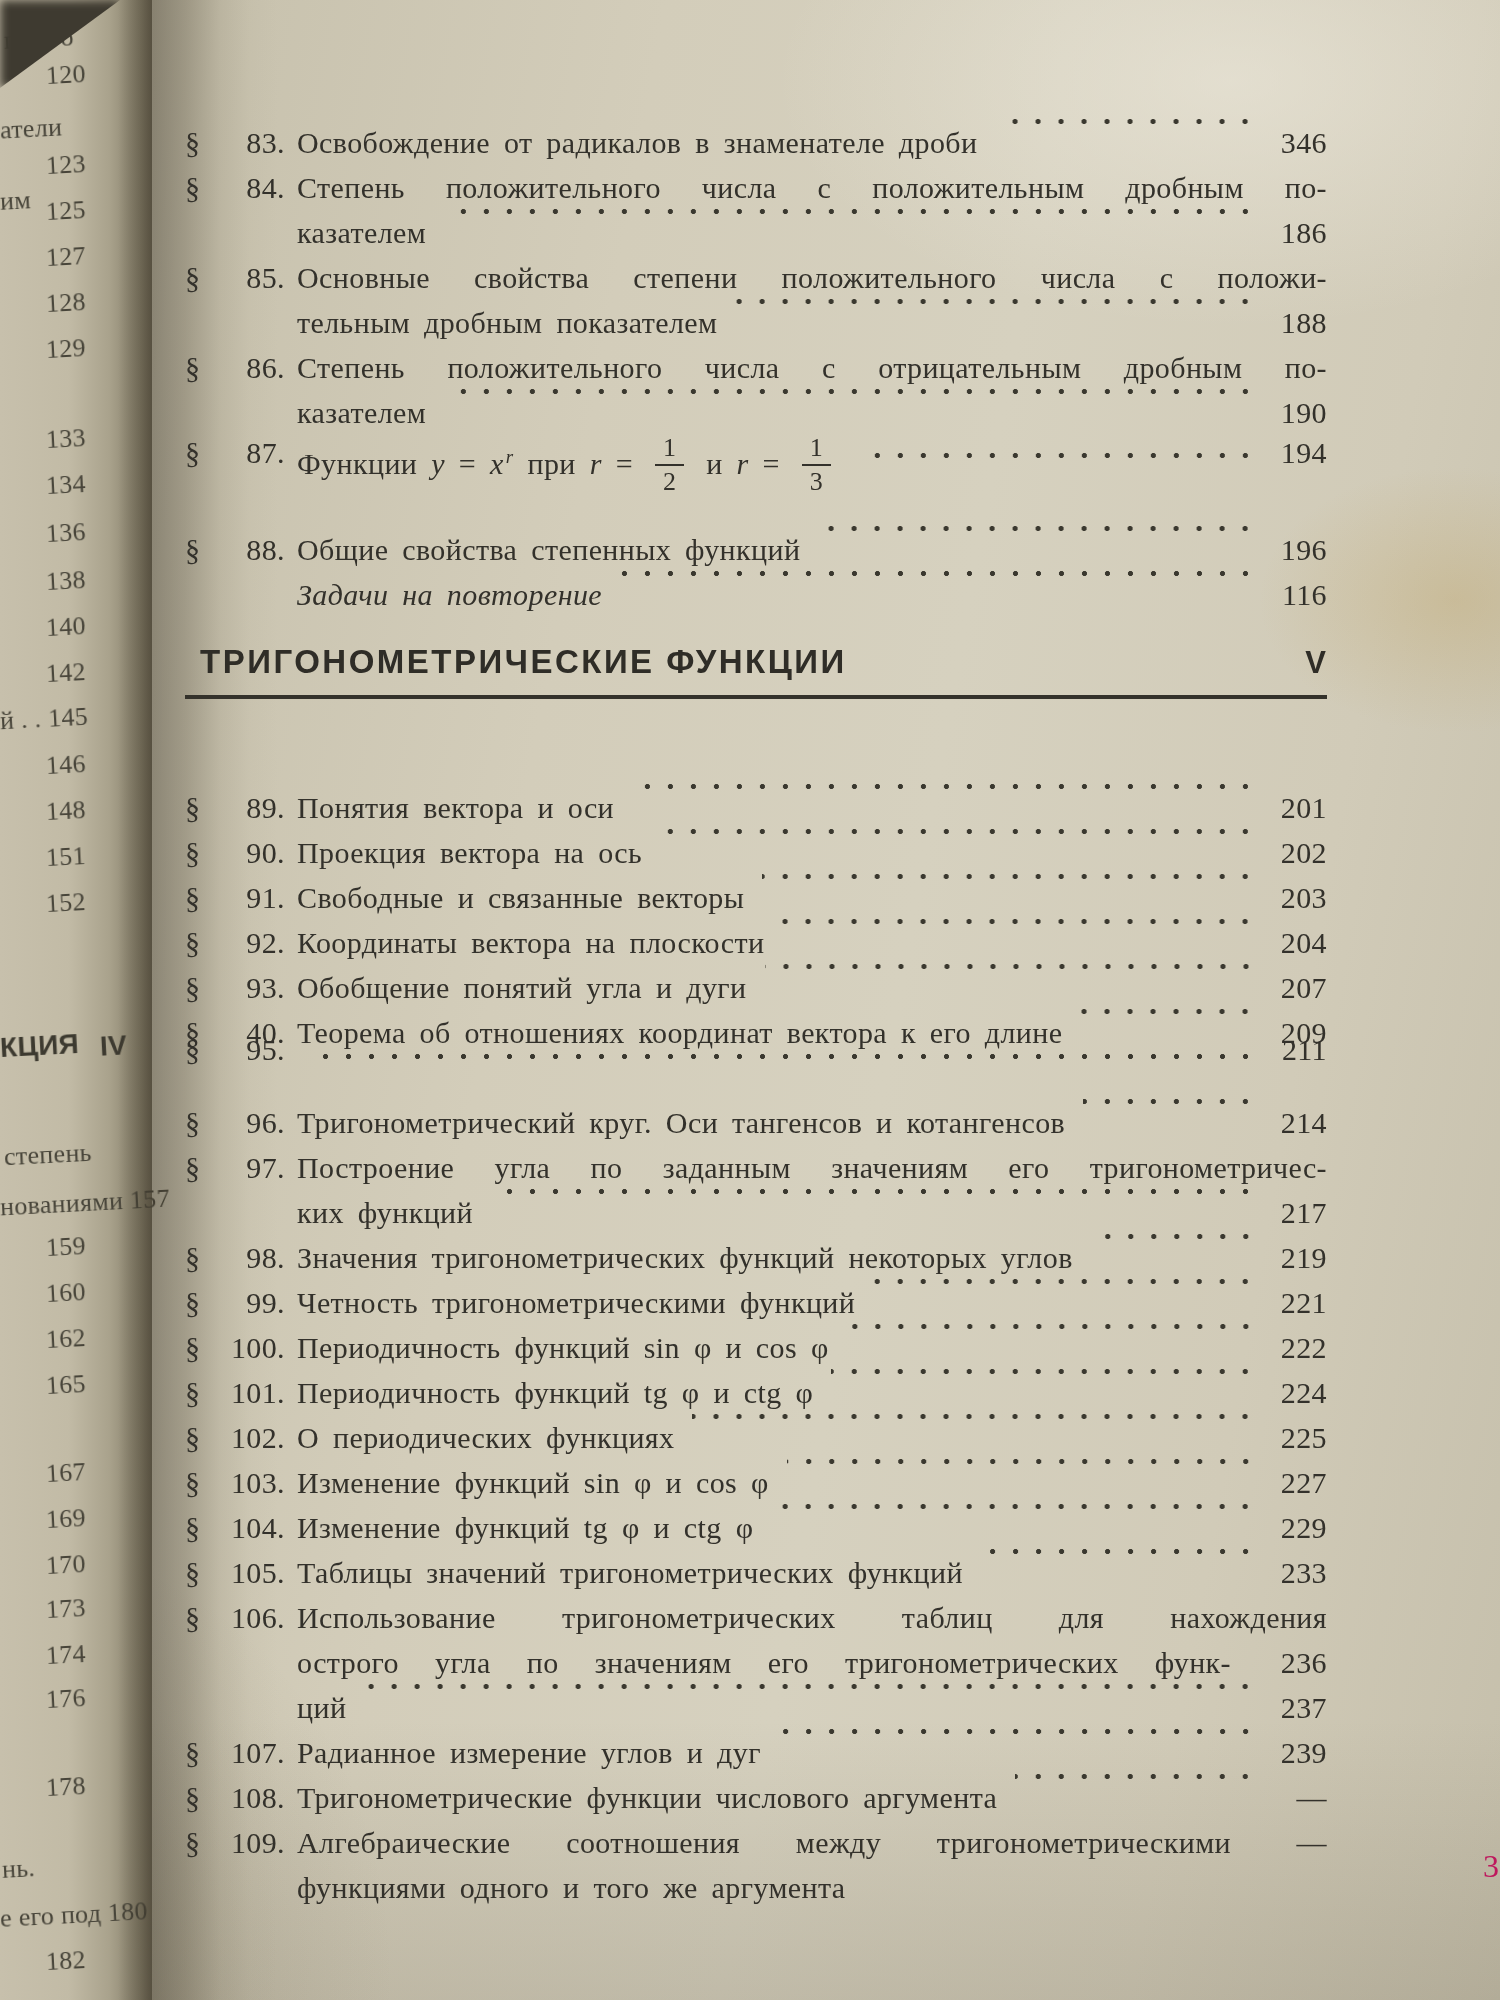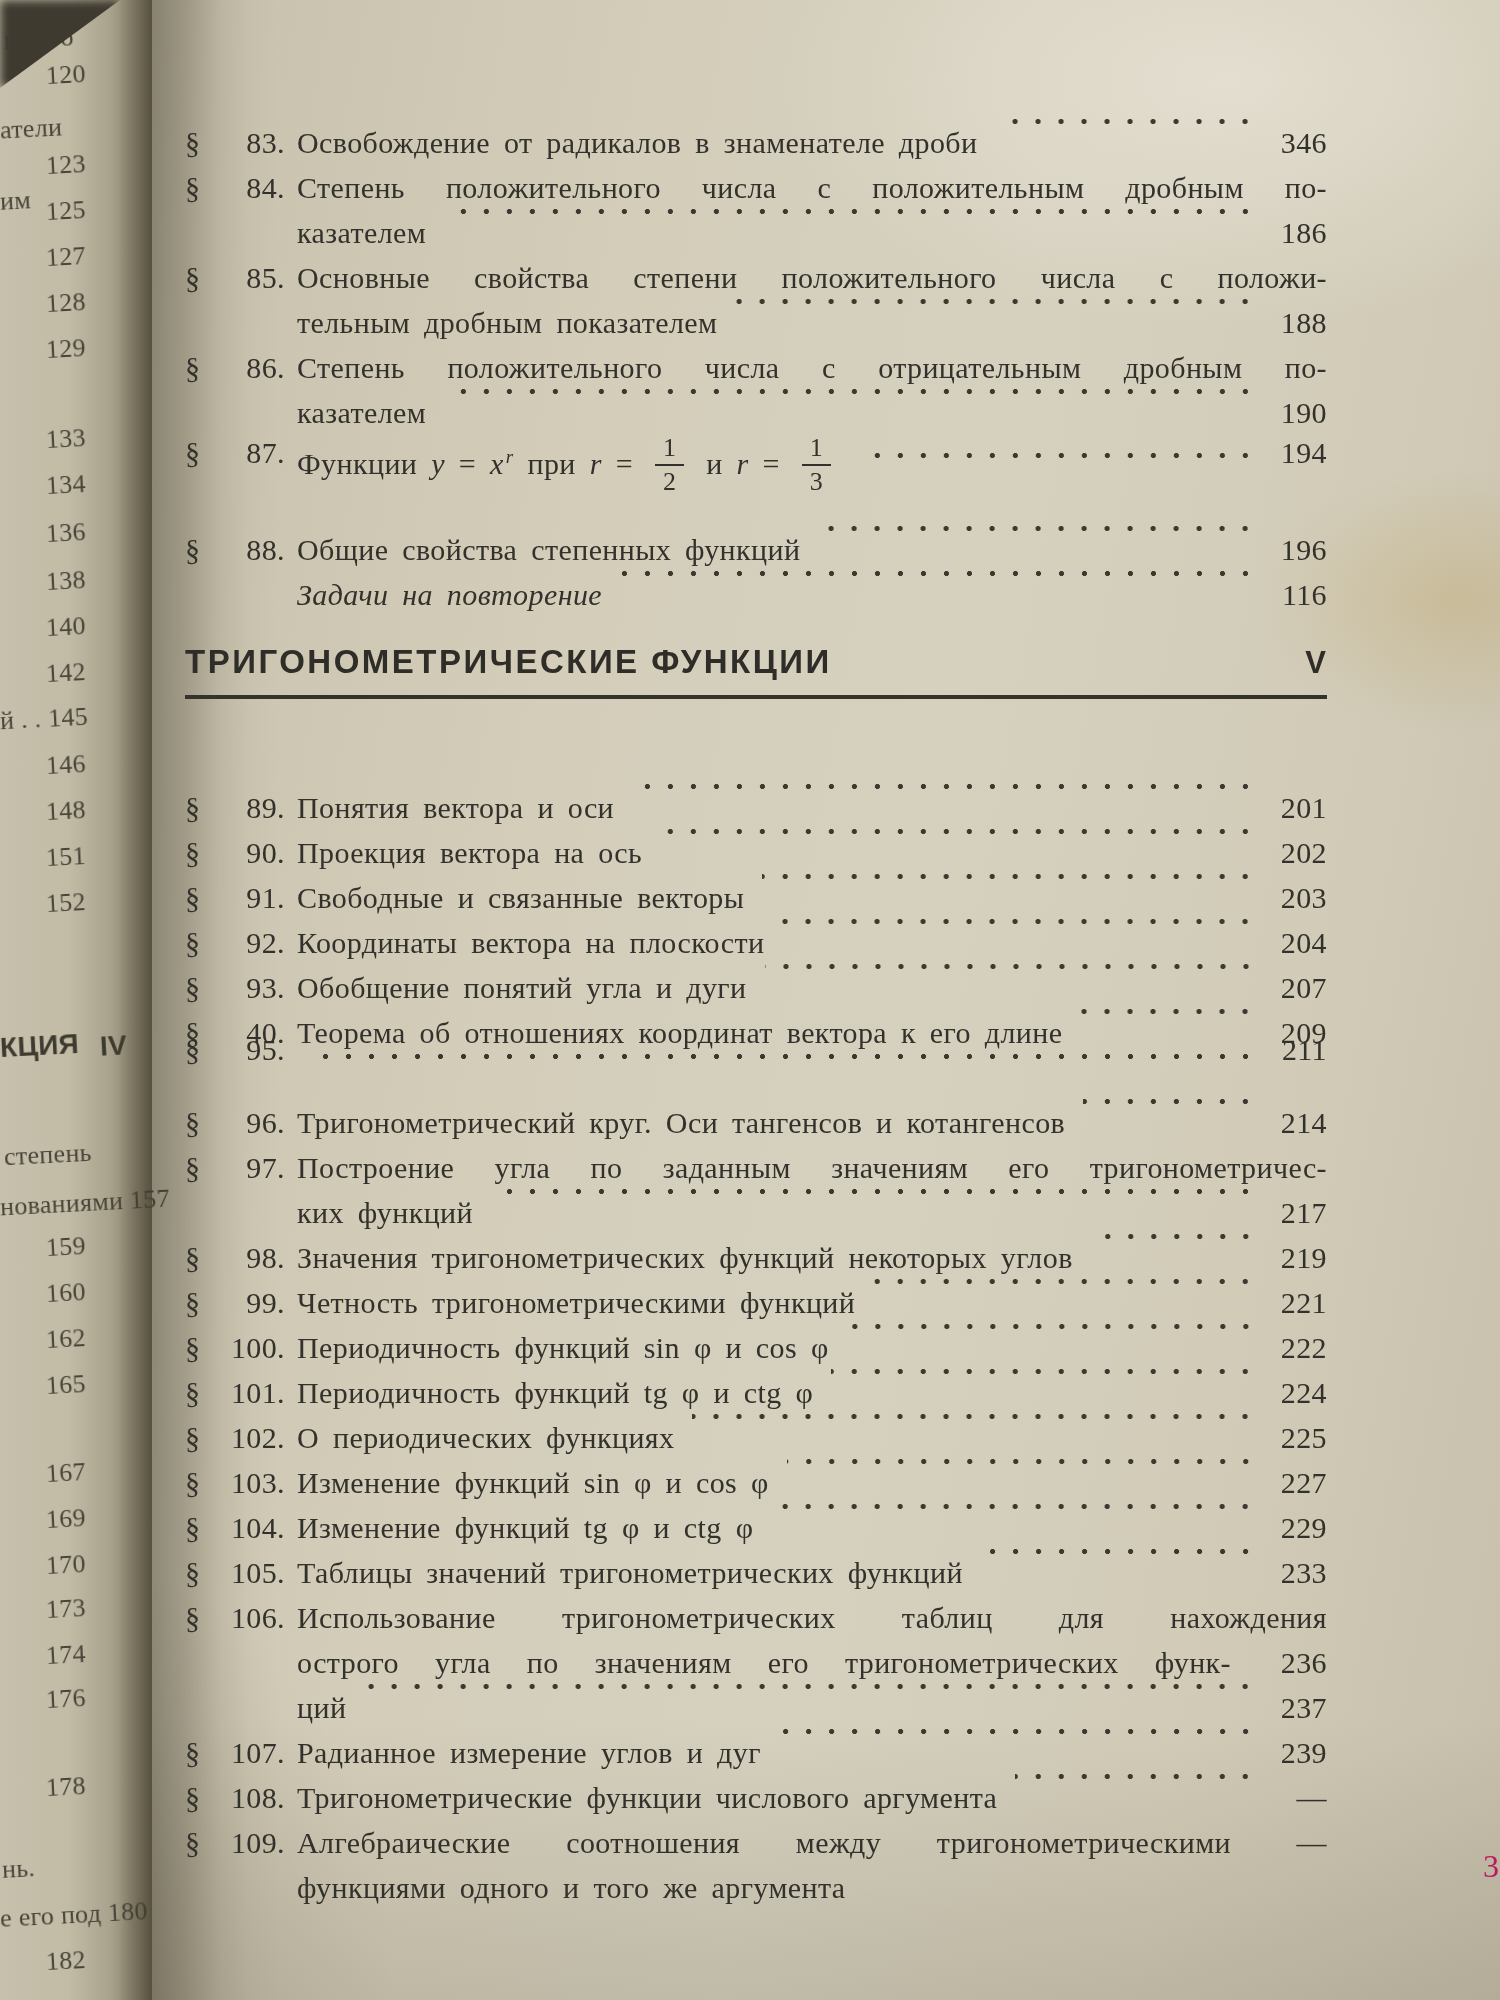--- a/index.html
+++ b/index.html
@@ -58,21 +58,21 @@
   .frac{
     display:inline-flex;flex-direction:column;align-items:center;vertical-align:middle;
     margin:0 8px;font-size:26px;line-height:1.15;transform:translateY(-2px);
   }
   .frac .fn{border-bottom:2px solid #33312b;padding:0 8px 1px;}
   .frac .fd{padding-top:1px;}
   .sec-header{
     display:flex;justify-content:space-between;align-items:baseline;margin-top:54px;
     font-family:"Liberation Sans","DejaVu Sans",sans-serif;font-weight:bold;color:#2f2d27;
   }
-  .sec-title{font-size:33px;letter-spacing:2.5px;}
+  .sec-title{font-size:33px;letter-spacing:2.5px;margin-left:15px;}
   .sec-num{font-size:31px;letter-spacing:1px;}
   .rule{height:4px;background:#34322b;margin-top:14px;}
   .folio{
     position:absolute;top:1848px;left:1483px;z-index:4;
     font-size:32px;letter-spacing:1px;color:#be185d;
   }
 </style>
 </head>
 <body>
 

